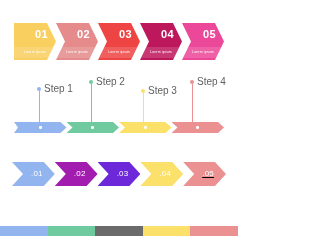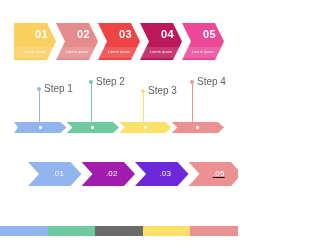--- a/index.html
+++ b/index.html
@@ -127,21 +127,21 @@
     height: 2.6px;
     margin-left: -1.3px;
     margin-top: -1.3px;
     border-radius: 50%;
     background: #ffffff;
   }
 
   
   #section-chevrons {
     position: absolute;
-    left: 28px;
+    left: 12px;
     top: 162px;
     width: 214px;
     height: 28px;
     display: flex;
   }
   .chev {
     position: relative;
     flex: 1 1 0;
     height: 24px;
     display: flex;
@@ -241,20 +241,23 @@
 
 <div id="section-chevrons">
     <div class="chev" style="background: rgb(146, 181, 240); z-index: 10;">
       <span class="chev-label">.01</span>
     </div>
     <div class="chev" style="background: #a21caf; z-index: 9;">
       <span class="chev-label">.02</span>
     </div>
     <div class="chev" style="background: #6d28d9; z-index: 8;">
       <span class="chev-label">.03</span>
+    </div>
+    <div class="chev" style="background: rgb(251, 224, 106); z-index: 7;">
+      <span class="chev-label">.04</span>
     </div>
     <div class="chev" style="background: rgb(235, 145, 145); z-index: 6; text-decoration: underline;">
       <span class="chev-label">.05</span>
     </div>
   </div>
 
 <div id="section-bar">
     <div class="bar-seg" style="background: rgb(146, 181, 240);"></div>
     <div class="bar-seg" style="background: rgb(111, 203, 159);"></div>
     <div class="bar-seg" style="background: rgb(107, 107, 107);"></div>

